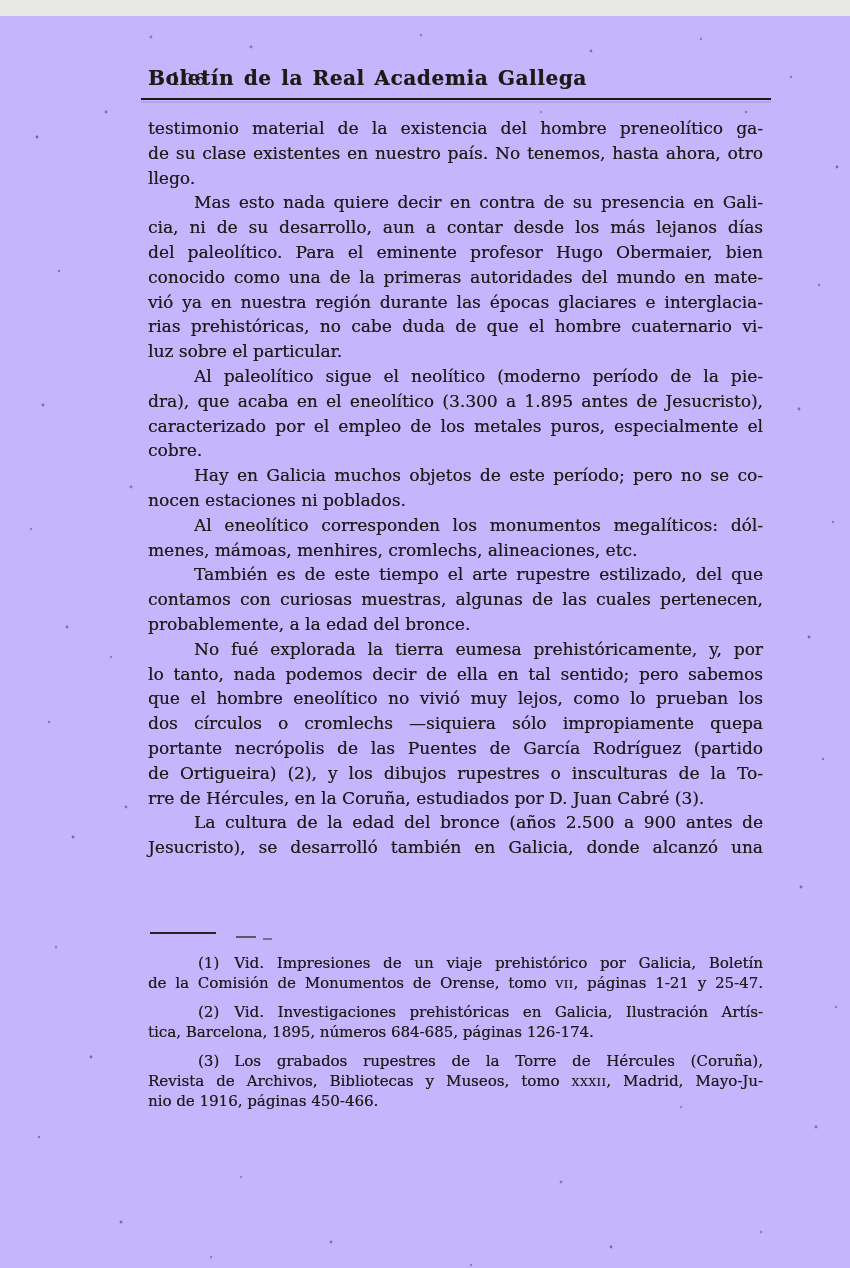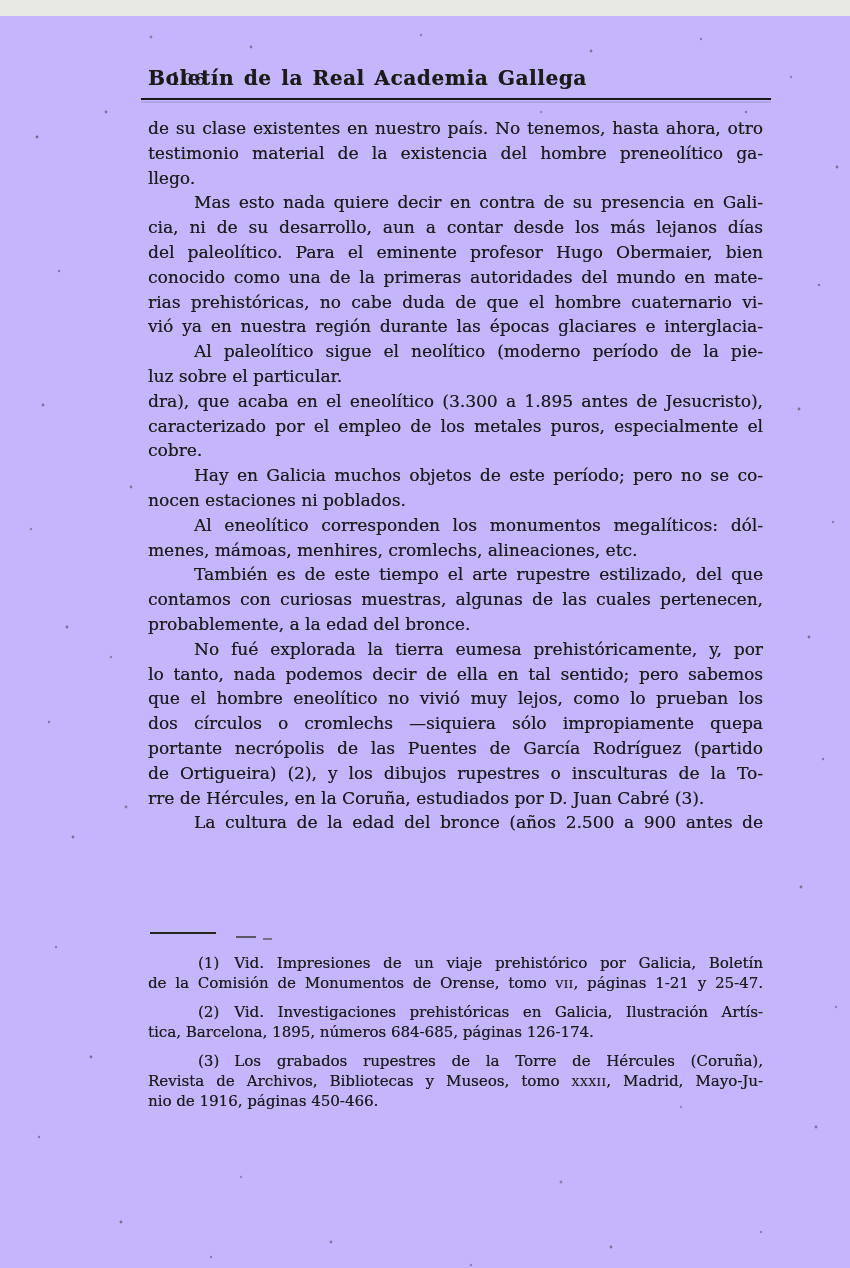--- a/index.html
+++ b/index.html
@@ -90,49 +90,50 @@
 <div class="sheet">
   <div class="specks"></div>
 
   <div class="header-num">106</div>
 
   <div class="header-title">Boletín de la Real Academia Gallega</div>
 
   <div class="header-rule"></div>
 
   <div class="body-text">
+      <div class="line">testimonio material de la existencia del hombre preneolítico ga-</div>
       <div class="line">de su clase existentes en nuestro país. No tenemos, hasta ahora, otro</div>
-      <div class="line">testimonio material de la existencia del hombre preneolítico ga-</div>
       <div class="line last">llego.</div>
       <div class="line indent">Mas esto nada quiere decir en contra de su presencia en Gali-</div>
       <div class="line">cia, ni de su desarrollo, aun a contar desde los más lejanos días</div>
       <div class="line">del paleolítico. Para el eminente profesor Hugo Obermaier, bien</div>
       <div class="line">conocido como una de la primeras autoridades del mundo en mate-</div>
+      <div class="line">vió ya en nuestra región durante las épocas glaciares e interglacia-</div>
       <div class="line">rias prehistóricas, no cabe duda de que el hombre cuaternario vi-</div>
-      <div class="line">vió ya en nuestra región durante las épocas glaciares e interglacia-</div>
+      <div class="line last">luz sobre el particular.</div>
       <div class="line indent">Al paleolítico sigue el neolítico (moderno período de la pie-</div>
-      <div class="line last">luz sobre el particular.</div>
       <div class="line">dra), que acaba en el eneolítico (3.300 a 1.895 antes de Jesucristo),</div>
       <div class="line">caracterizado por el empleo de los metales puros, especialmente el</div>
       <div class="line last">cobre.</div>
       <div class="line indent">Hay en Galicia muchos objetos de este período; pero no se co-</div>
       <div class="line last">nocen estaciones ni poblados.</div>
       <div class="line indent">Al eneolítico corresponden los monumentos megalíticos: dól-</div>
       <div class="line last">menes, mámoas, menhires, cromlechs, alineaciones, etc.</div>
       <div class="line indent">También es de este tiempo el arte rupestre estilizado, del que</div>
       <div class="line">contamos con curiosas muestras, algunas de las cuales pertenecen,</div>
       <div class="line last">probablemente, a la edad del bronce.</div>
       <div class="line indent">No fué explorada la tierra eumesa prehistóricamente, y, por</div>
       <div class="line">lo tanto, nada podemos decir de ella en tal sentido; pero sabemos</div>
       <div class="line">que el hombre eneolítico no vivió muy lejos, como lo prueban los</div>
       <div class="line">dos círculos o cromlechs —siquiera sólo impropiamente quepa</div>
       <div class="line">portante necrópolis de las Puentes de García Rodríguez (partido</div>
       <div class="line">de Ortigueira) (2), y los dibujos rupestres o insculturas de la To-</div>
       <div class="line last">rre de Hércules, en la Coruña, estudiados por D. Juan Cabré (3).</div>
       <div class="line indent">La cultura de la edad del bronce (años 2.500 a 900 antes de</div>
+      <div class="line">Jesucristo), se desarrolló también en Galicia, donde alcanzó una</div>
     </div>
 
   <div class="fnrule"></div>
   <div class="fnrule-d1"></div>
   <div class="fnrule-d2"></div>
 
   <div class="footnotes">
       <div class="footnote">
         <div class="fline findent"><span>(1) Vid. </span><span class="it">Impresiones de un viaje prehistórico por Galicia</span><span>, Boletín</span></div>
         <div class="fline"><span>de la Comisión de Monumentos de Orense, tomo </span><span class="sc">vii</span><span>, páginas 1-21 y 25-47.</span></div>

